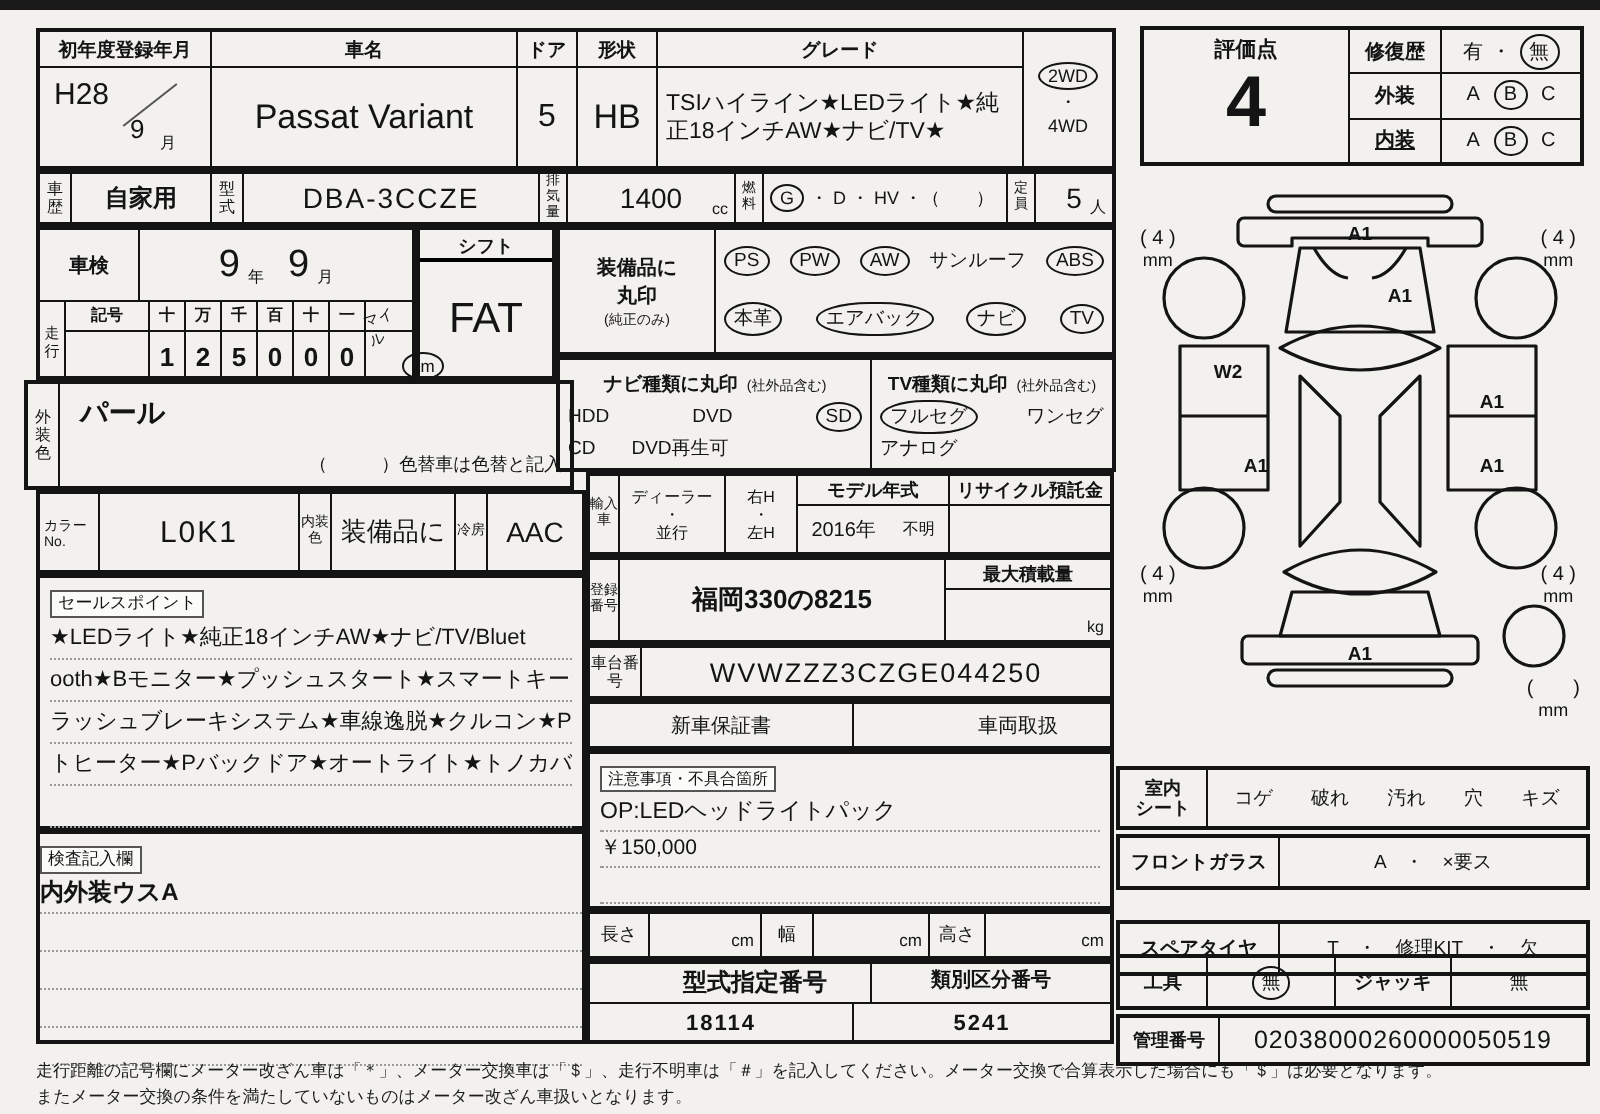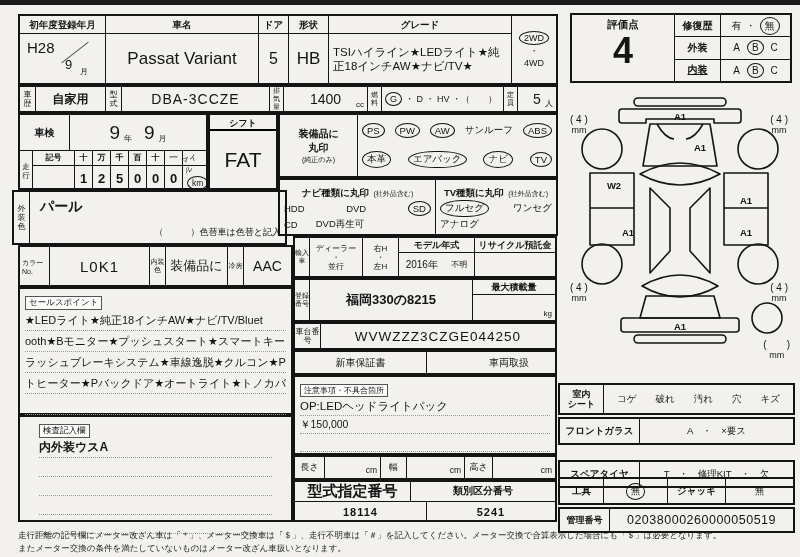--- a/index.html
+++ b/index.html
@@ -113,21 +113,21 @@
       <div class="row" style="flex:1;">
         <div class="cell" style="width:42px;"></div>
         <div class="cell" style="width:18px; display:flex; align-items:center; justify-content:center; font-size:13px; font-weight:bold;">1</div>
         <div class="cell" style="width:18px; display:flex; align-items:center; justify-content:center; font-size:13px; font-weight:bold;">2</div>
         <div class="cell" style="width:18px; display:flex; align-items:center; justify-content:center; font-size:13px; font-weight:bold;">5</div>
         <div class="cell" style="width:18px; display:flex; align-items:center; justify-content:center; font-size:13px; font-weight:bold;">0</div>
         <div class="cell" style="width:18px; display:flex; align-items:center; justify-content:center; font-size:13px; font-weight:bold;">0</div>
         <div class="cell" style="width:18px; display:flex; align-items:center; justify-content:center; font-size:13px; font-weight:bold;">0</div>
         <div style="flex:1; position:relative;">
           <span style="position:absolute; right:1px; top:-13px; font-size:7.5px; transform:rotate(-18deg);">マイル</span>
-          <span class="circ" style="position:absolute; left:4px; bottom:0; font-size:8.5px;">km</span>
+          <span class="circ" style="position:absolute; left:18px; bottom:0; font-size:8.5px;">km</span>
         </div>
       </div>
     </div>
   </div>
 </div>
 
 <div class="box" style="left:208px; top:113px; width:70px; height:77px;">
   <div class="hdr" style="font-size:9px; height:16px; line-height:16px; border-bottom:2px solid #000000;">シフト</div>
   <div style="height:57px; display:flex; align-items:center; justify-content:center; font-size:21px;">FAT</div>
 </div>
@@ -158,21 +158,21 @@
 
 <div class="box" style="left:18px; top:287px; width:275px; height:128px; padding:2px 5px;">
   <span class="tab">セールスポイント</span>
   <div class="dotline" style="font-size:11px; height:21px; line-height:20px; white-space:nowrap; overflow:hidden;">★LEDライト★純正18インチAW★ナビ/TV/Bluet</div>
   <div class="dotline" style="font-size:11px; height:21px; line-height:20px; white-space:nowrap; overflow:hidden;">ooth★Bモニター★プッシュスタート★スマートキー★プリク</div>
   <div class="dotline" style="font-size:11px; height:21px; line-height:20px; white-space:nowrap; overflow:hidden;">ラッシュブレーキシステム★車線逸脱★クルコン★Pシート★シー</div>
   <div class="dotline" style="font-size:11px; height:21px; line-height:20px; white-space:nowrap; overflow:hidden;">トヒーター★Pバックドア★オートライト★トノカバー★マット★</div>
   <div class="dotline" style="height:21px;"></div>
 </div>
 
-<div class="box" style="left:18px; top:415px; width:275px; height:107px; padding:2px 19px;">
+<div class="box" style="left:18px; top:415px; width:275px; height:107px; padding:2px 0;">
   <span class="tab">検査記入欄</span>
   <div class="dotline" style="font-size:12px; height:20px; line-height:18px; font-weight:bold;">内外装ウスA</div>
   <div class="dotline" style="height:19px;"></div>
   <div class="dotline" style="height:19px;"></div>
   <div class="dotline" style="height:19px;"></div>
   <div class="dotline" style="height:19px;"></div>
 </div>
 
 <div class="box" style="left:278px; top:113px; width:280px; height:65px;">
   <div class="row" style="height:100%;">
@@ -304,21 +304,21 @@
       </div>
     <div class="cell" style="width:28px; display:flex; align-items:center; justify-content:center; font-size:9px;">高さ</div>
     <div class="cell" style="flex:1; position:relative;">
         <span style="position:absolute; right:3px; bottom:3px; font-size:8.5px;">cm</span>
       </div>
   </div>
 </div>
 
 <div class="box" style="left:293px; top:480px; width:264px; height:42px;">
   <div class="row" style="height:20px; border-bottom:1.5px solid #141414;">
-    <div class="cell hdr" style="width:116px; font-size:15px; line-height:18px;">型式指定番号</div>
+    <div class="cell hdr" style="width:116px; font-size:12px; line-height:18px;margin-left:25px;">型式指定番号</div>
     <div class="cell hdr" style="flex:1; font-size:10px; line-height:18px;">類別区分番号</div>
   </div>
   <div class="row" style="height:20px;">
     <div class="cell" style="width:132px; display:flex; align-items:center; justify-content:center; font-size:11px; font-weight:bold; letter-spacing:1px;">18114</div>
     <div class="cell" style="flex:1; display:flex; align-items:center; justify-content:center; font-size:11px; font-weight:bold; letter-spacing:1px;">5241</div>
   </div>
 </div>
 
 <div class="box" style="left:570px; top:13px; width:222px; height:70px; border-width:2.5px;">
   <div class="row" style="height:100%;">

